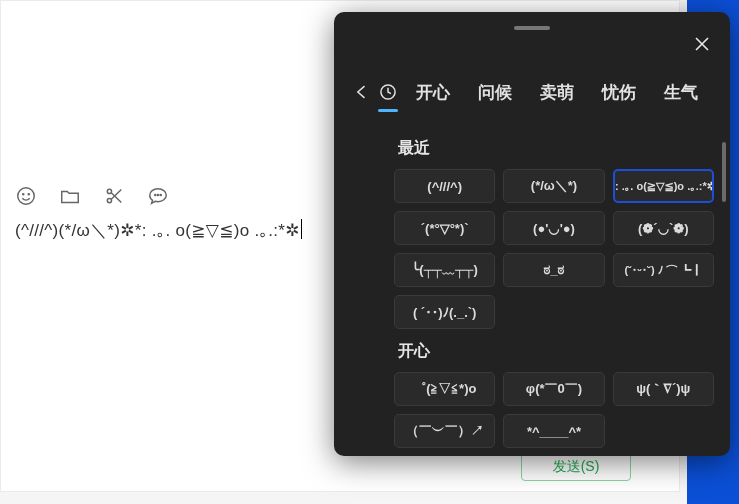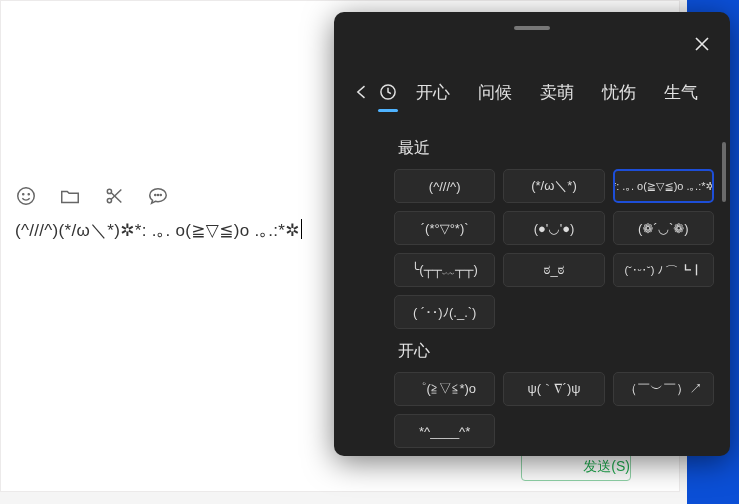--- a/index.html
+++ b/index.html
@@ -20,29 +20,30 @@
   .toolbar svg { width: 22px; height: 22px; stroke: #666; fill: none; stroke-width: 1.6; }
   .input-area {
     position: absolute; left: 14px; top: 218px; right: 20px;
     font-size: 17px; color: #333; letter-spacing: 0.3px;
   }
   .caret { display:inline-block; width:1px; height:20px; background:#000; vertical-align:-3px; margin-left:1px; }
 
   .send-btn {
     position: absolute; left: 520px; bottom: 10px; width: 110px; height: 30px;
     border: 1px solid #8fd2a7; border-radius: 4px; background: #fff;
-    color: #1fa94e; font-size: 14px; text-align: right; line-height: 28px;
+    color: #1fa94e; font-size: 14px; text-align: center; line-height: 28px;
   }
 
   
   .panel {
     position: absolute; left: 334px; top: 12px; width: 396px; height: 444px;
     background: #222222; border-radius: 10px; color: #e8e8e8;
     box-shadow: 0 6px 30px rgba(0,0,0,0.5);
     overflow: hidden;
+    font-weight: bold;
   }
   .panel-grip {
     position: absolute; top: 14px; left: 50%; transform: translateX(-50%);
     width: 36px; height: 4px; border-radius: 2px; background: #777;
   }
   .panel-close {
     position: absolute; top: 18px; right: 14px; width: 28px; height: 28px;
     display:flex; align-items:center; justify-content:center; cursor:pointer;
   }
   .panel-close svg { width: 16px; height:16px; stroke:#e8e8e8; stroke-width:1.6; }
@@ -163,20 +164,21 @@
         <div class="kao">(❁´◡`❁)</div>
         <div class="kao">╰(┬┬﹏┬┬)</div>
         <div class="kao">ಠ_ಠ</div>
         <div class="kao small">(˘･ᵕ･˘) ﾉ ⌒ ┗┃</div>
         <div class="kao">( ´･･)ﾉ(._.`)</div>
       </div>
 
       <div class="sec-title">开心</div>
       <div class="grid">
         <div class="kao">゜(≧▽≦*)o</div>
+        <div class="kao">φ(*￣0￣)</div>
         <div class="kao">ψ(｀∇´)ψ</div>
         <div class="kao">（￣︶￣）↗</div>
         <div class="kao">*^____^*</div>
       </div>
     </div>
 
     <div class="panel-scrollbar"></div>
   </div>
 </div>
 

